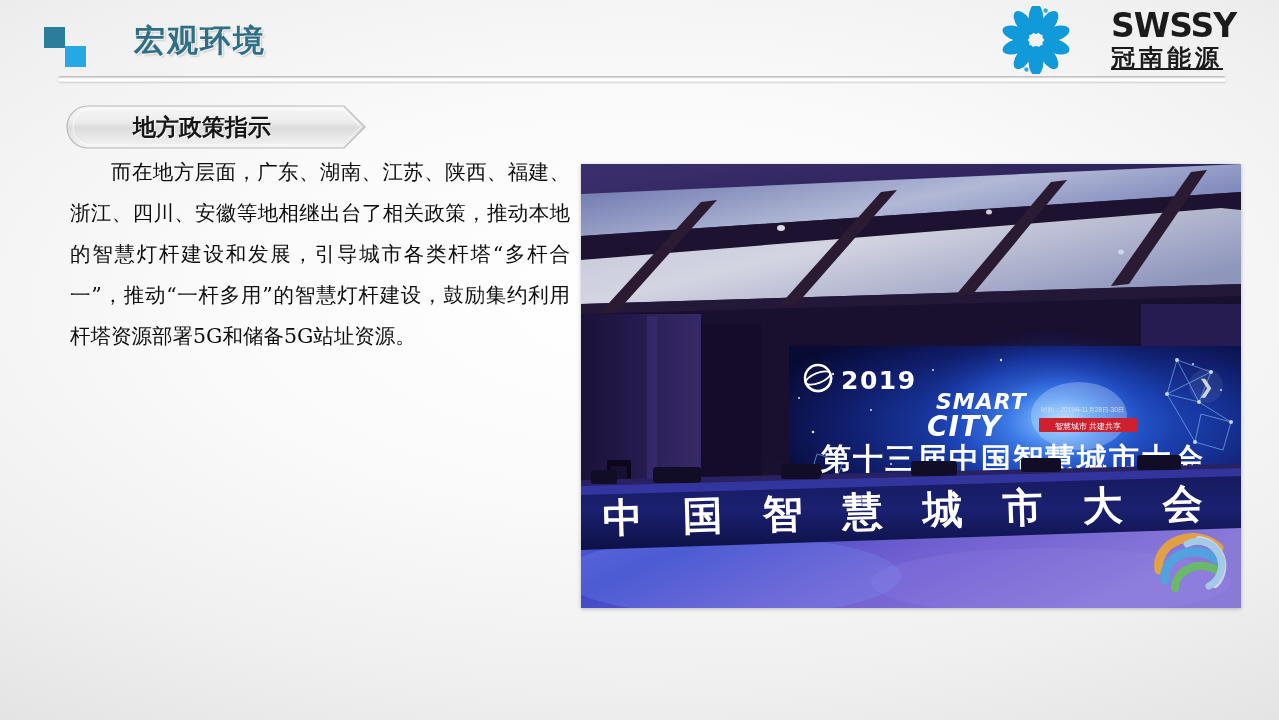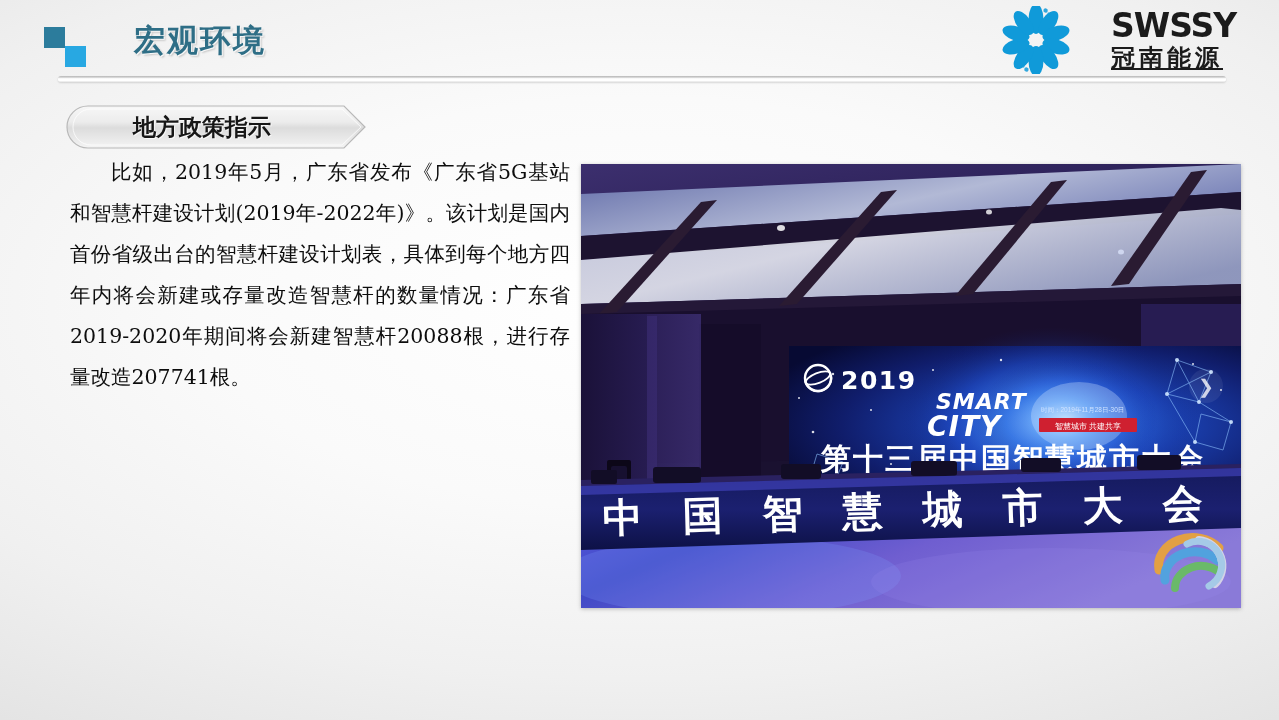--- a/index.html
+++ b/index.html
@@ -267,21 +267,21 @@
           <stop offset="100%" stop-color="#f4f4f4"></stop>
         </linearGradient>
       </defs>
       <path d="M22 1 L278 1 L299 22 L278 43 L22 43 A21 21 0 0 1 22 1 Z" fill="url(#bg1)" stroke="#b8b8b8" stroke-width="1.2"></path>
       <path d="M25 4 L276 4 L295 22 L276 40 L25 40 A18 18 0 0 1 25 4 Z" fill="none" stroke="#ffffff" stroke-width="1" opacity=".75"></path>
     </svg>
     <div id="section-label">地方政策指示</div>
   </div>
 
   <div id="body-text">
-    <p>比如，2019年5月，广东省发布《广东省5G基站和智慧杆建设计划(2019年-2022年)》。该计划是国内首份省级出台的智慧杆建设计划表，具体到每个地方四年内将会新建或存量改造智慧杆的数量情况：广东省2019-2020年期间将会新建智慧杆20088根，进行存量改造207741根。</p>
+    <p>而在地方层面，广东、湖南、江苏、陕西、福建、浙江、四川、安徽等地相继出台了相关政策，推动本地的智慧灯杆建设和发展，引导城市各类杆塔“多杆合一”，推动“一杆多用”的智慧灯杆建设，鼓励集约利用杆塔资源部署5G和储备5G站址资源。</p>
   </div>
 
   <div id="photo">
     <svg id="photo-canvas" viewBox="0 0 660 444" preserveAspectRatio="none">
       <defs>
         <linearGradient id="roomG" x1="0" y1="0" x2="0.25" y2="1">
           <stop offset="0%" stop-color="#3c2f6e"></stop>
           <stop offset="35%" stop-color="#241a4d"></stop>
           <stop offset="70%" stop-color="#2b1f5c"></stop>
           <stop offset="100%" stop-color="#3b2d78"></stop>

